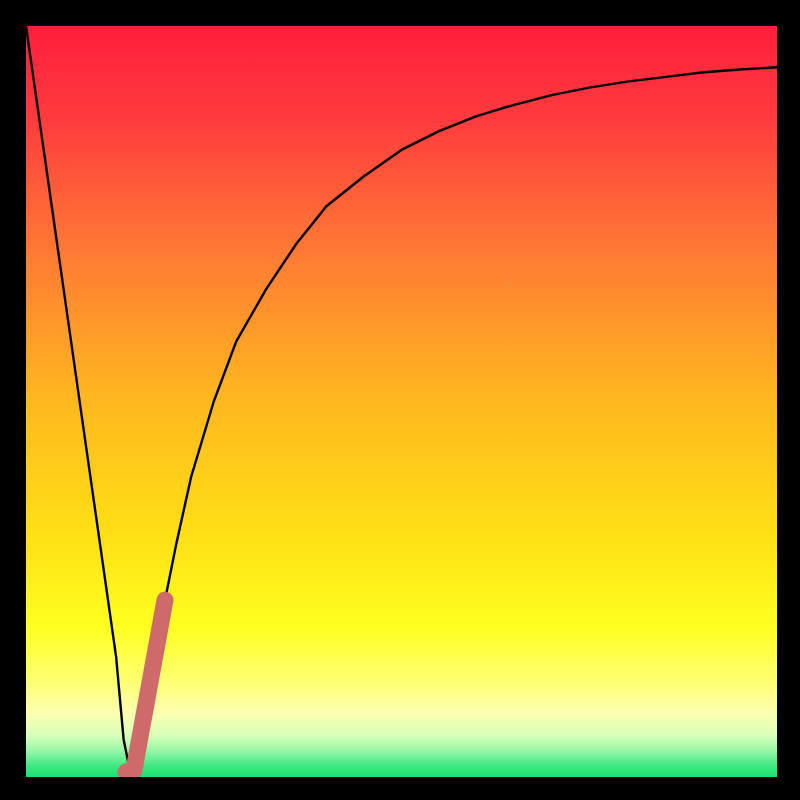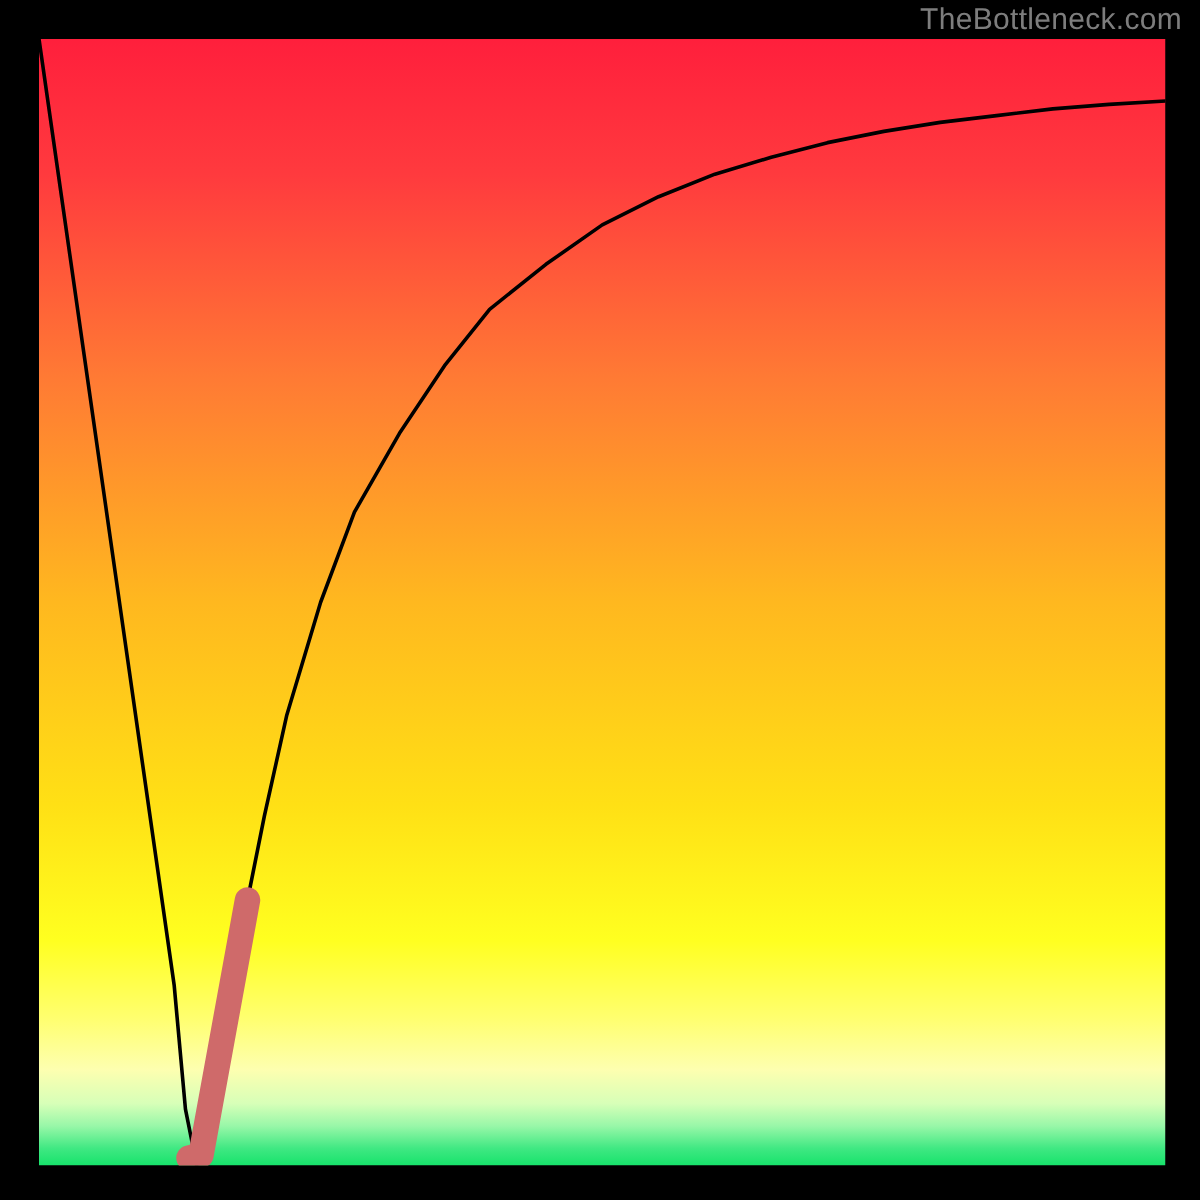--- a/index.html
+++ b/index.html
@@ -40,21 +40,20 @@
     display: block;
     width: 751px;
     height: 751px;
   }
 </style>
 </head>
 <body>
 
 <div class="frame">
 
-  <div class="watermark">TheBottleneck.com</div>
 
   <div class="plot">
     <svg viewBox="0 0 751 751" preserveAspectRatio="none">
       <defs>
         <linearGradient id="bg-grad" x1="0" y1="0" x2="0" y2="1">
           <stop offset="0" stop-color="#ff1f3c"></stop>
           <stop offset="0.12" stop-color="#ff3a3e"></stop>
           <stop offset="0.30" stop-color="#ff7a34"></stop>
           <stop offset="0.50" stop-color="#ffb81f"></stop>
           <stop offset="0.68" stop-color="#ffe015"></stop>

